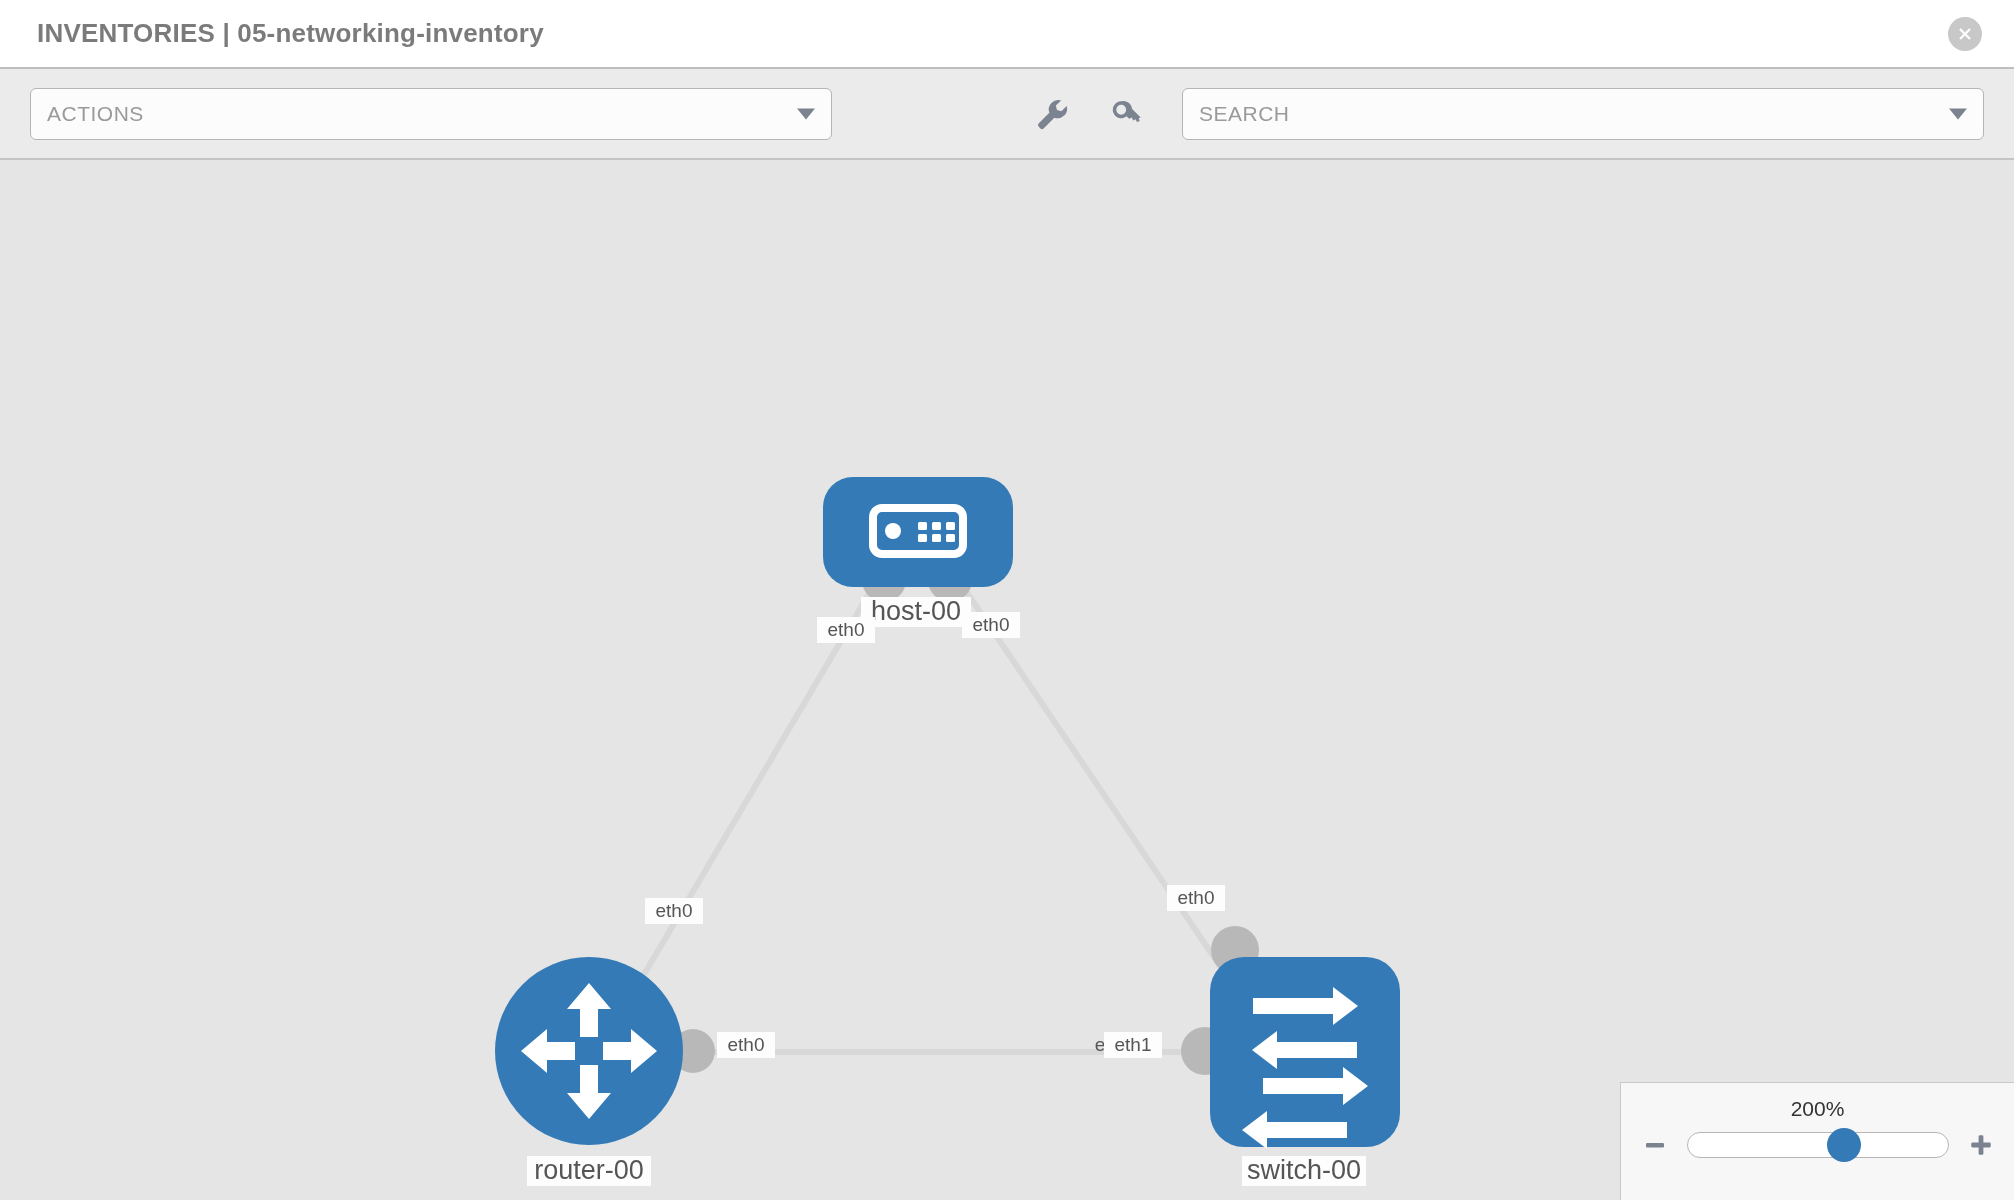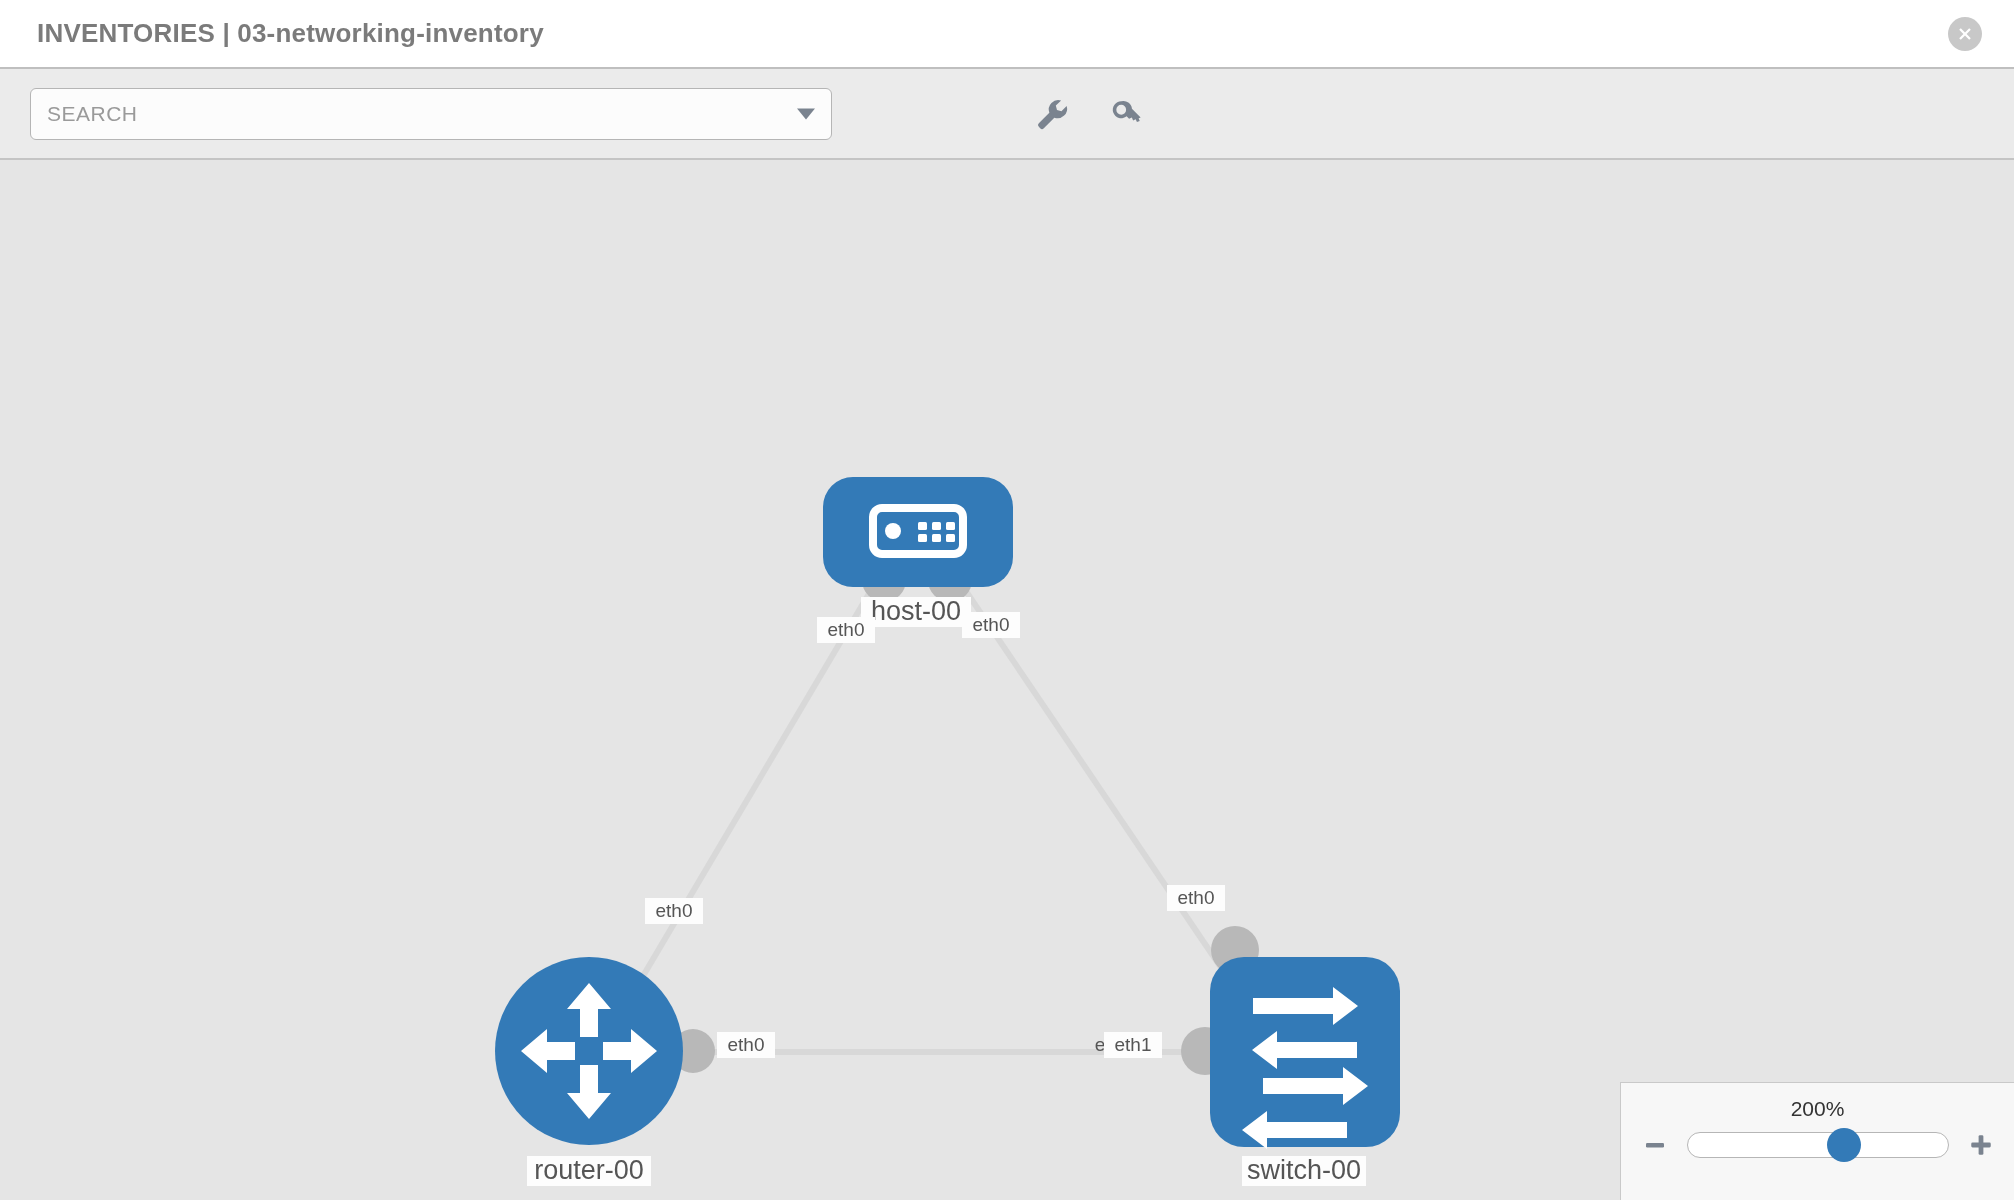--- a/index.html
+++ b/index.html
@@ -198,51 +198,55 @@
     background: #337ab7;
     cursor: grab;
   }
 </style>
 </head>
 <body>
 
 <div id="app">
 
   <div class="header">
-    <div class="page-title">INVENTORIES | 03-networking-inventory</div>
+    <div class="page-title">INVENTORIES | 05-networking-inventory</div>
     <div class="close-btn">
       <svg width="20" height="20" viewBox="0 0 20 20" aria-hidden="true">
         <path d="M5.8 4.2 L10 8.4 L14.2 4.2 L15.8 5.8 L11.6 10 L15.8 14.2 L14.2 15.8 L10 11.6 L5.8 15.8 L4.2 14.2 L8.4 10 L4.2 5.8 Z" fill="#ffffff"></path>
       </svg>
     </div>
   </div>
 
   <div class="toolbar">
 
     <div class="select-box" id="actions-select">
-      <span class="label">SEARCH</span>
+      <span class="label">ACTIONS</span>
       <span class="caret"></span>
     </div>
 
     <div class="toolbar-icons">
       <div class="tool-icon">
         <svg width="34" height="34" viewBox="0 0 32 32" aria-hidden="true">
           <path d="M24.6 3.2 a9 9 0 0 0 -11.1 11.6 L3.6 24.7 a2.4 2.4 0 0 0 0 3.4 l1.3 1.3 a2.4 2.4 0 0 0 3.4 0 l9.9 -9.9 a9 9 0 0 0 11.6 -11.1 l-4.9 4.9 -4.2 -1.1 -1.1 -4.2 z" fill="#7a838f"></path>
         </svg>
       </div>
       <div class="tool-icon">
         <svg width="34" height="34" viewBox="0 0 32 32" aria-hidden="true">
           <g fill="#7a838f">
             <path d="M11.5 4 a8 8 0 1 0 5.1 14.2 l2.3 2.3 2.6 -1.1 1.2 2.6 2.4 -1 1.2 2.6 2.6 -1.1 -1.0 -2.5 1.9 -0.8 -8.2 -8.2 A8 8 0 0 0 11.5 4 z m0 3.4 a4.6 4.6 0 1 1 0 9.2 4.6 4.6 0 0 1 0 -9.2 z"></path>
             <circle cx="11.5" cy="12" r="2.1" fill="#ebebeb"></circle>
           </g>
         </svg>
       </div>
     </div>
 
+    <div class="select-box" id="search-select">
+      <span class="label">SEARCH</span>
+      <span class="caret"></span>
+    </div>
 
   </div>
 
   <div class="canvas">
 
     <svg id="topology-svg" viewBox="0 0 2014 1040">
 
       <g>
         <line class="link-line" x1="880" y1="415" x2="620" y2="855"></line>
         <line class="link-line" x1="955" y1="415" x2="1245" y2="843"></line>

